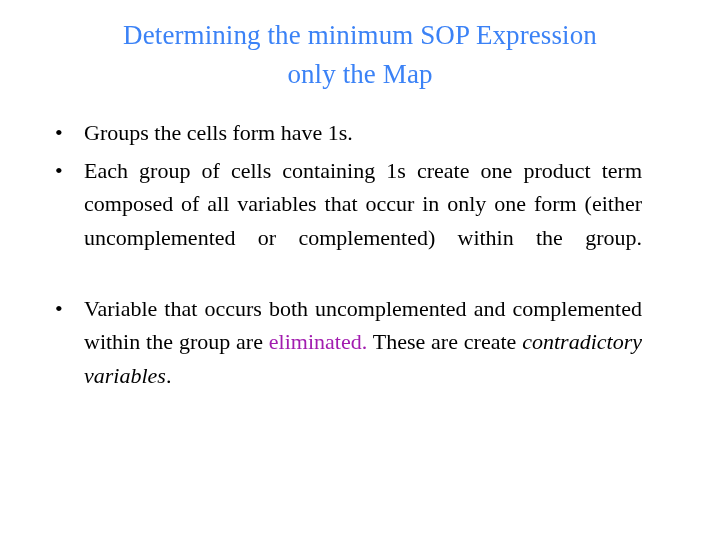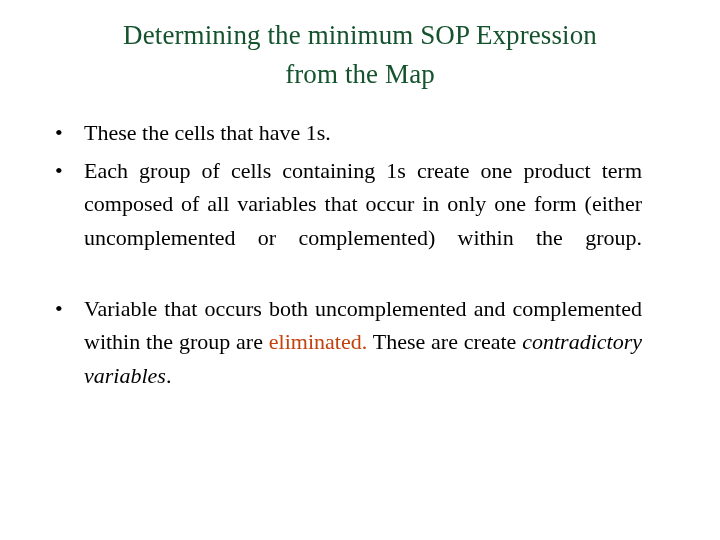--- a/index.html
+++ b/index.html
@@ -23,21 +23,21 @@
 
   
   .title {
     position: absolute;
     left: 24px;
     top: 16px;
     width: 672px;
     text-align: center;
     font-size: 27px;
     line-height: 39px;
-    color: #14532d;
+    color: #3b82f6;
     letter-spacing: 0.1px;
   }
   .title-line {
     display: block;
     white-space: nowrap;
   }
 
   
   .body {
     position: absolute;
@@ -75,41 +75,41 @@
   .bullet-text::after {
     content: "";
     display: inline-block;
     width: 100%;
     height: 0;
   }
   .bullet-row.one-line .bullet-text::after {
     display: none;
   }
   .emph-red {
-    color: #c2410c;
+    color: #a21caf;
   }
   .emph-italic {
     font-style: italic;
   }
 </style>
 </head>
 <body>
 
 <div class="slide">
 
   <div class="title">
     <span class="title-line">Determining the minimum SOP Expression</span>
-    <span class="title-line">from the Map</span>
+    <span class="title-line">only the Map</span>
   </div>
 
   <div class="body">
 
     <div class="bullet-row one-line">
       <span class="bullet-mark">•</span>
-      <span class="bullet-text">These the cells that have 1s.</span>
+      <span class="bullet-text">Groups the cells form have 1s.</span>
     </div>
 
     <div class="bullet-row">
       <span class="bullet-mark">•</span>
       <span class="bullet-text">Each group of cells containing 1s create one product term composed of all variables that occur in only one form (either uncomplemented or complemented) within the group.</span>
     </div>
 
     <div class="bullet-row">
       <span class="bullet-mark">•</span>
       <span class="bullet-text"><span>Variable that occurs both uncomplemented and complemented within the group are </span><span class="emph-red">eliminated.</span><span> These are create </span><span class="emph-italic">contradictory variables</span><span>.</span></span>

